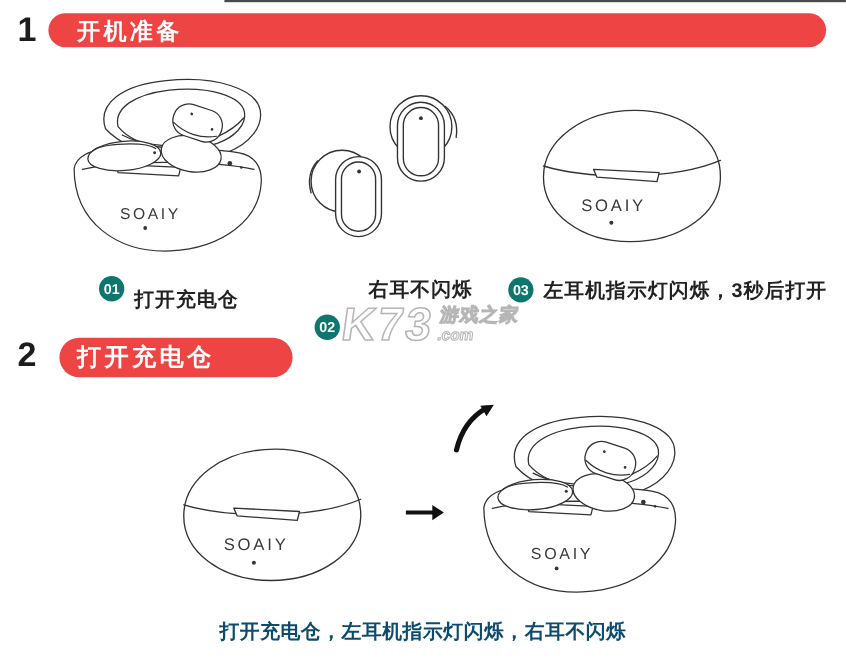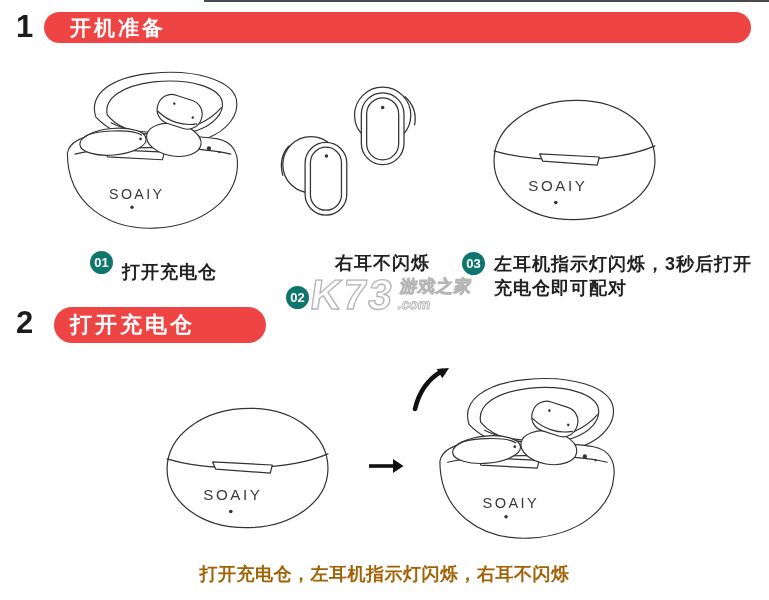--- a/index.html
+++ b/index.html
@@ -33,21 +33,21 @@
   }
   .wm-k73{font-size:42px;line-height:34px;font-weight:800;letter-spacing:2px;
     -webkit-text-stroke:1.4px #b3b3b3;text-shadow:0 0 1px #cfcfcf;}
   .wm-right{display:flex;flex-direction:column;margin-left:5px;}
   .wm-cn{font-size:17px;font-weight:700;letter-spacing:1px;line-height:17px;
     -webkit-text-stroke:.9px #b3b3b3;text-shadow:0 0 1px #cfcfcf;}
   .wm-com{font-size:14px;font-weight:800;line-height:14px;margin-top:2px;
     -webkit-text-stroke:.9px #b3b3b3;text-shadow:0 0 1px #cfcfcf;}
   
   .caption{left:0;top:562px;width:769px;text-align:center;font-size:18px;
-    font-weight:600;letter-spacing:.5px;color:#a16207;}
+    font-weight:600;letter-spacing:.5px;color:#0c4a6e;}
   svg{display:block;}
   svg text{font-family:"Liberation Sans",sans-serif;}
 </style>
 </head>
 <body>
 
 <div id="canvas">
 
   <div class="abs top-line"></div>
 
@@ -118,21 +118,20 @@
 
   <div class="abs badge" style="left:90px;top:251px;">01</div>
   <div class="abs step-label" style="left:122px;top:260px;">打开充电仓</div>
 
   <div class="abs badge" style="left:286px;top:251px;margin-top:35px;">02</div>
   <div class="abs step-label" style="left:335px;top:251px;">右耳不闪烁</div>
 
   <div class="abs badge" style="left:462px;top:252px;">03</div>
   <div class="abs" style="left:494px;top:252px;">
     <div class="step-label">左耳机指示灯闪烁，3秒后打开</div>
-    <div class="step-label">充电仓即可配对</div>
   </div>
 
   <div class="abs watermark">
     <span class="wm-k73">K73</span>
     <span class="wm-right">
       <span class="wm-cn">游戏之家</span>
       <span class="wm-com">.com</span>
     </span>
   </div>
 

